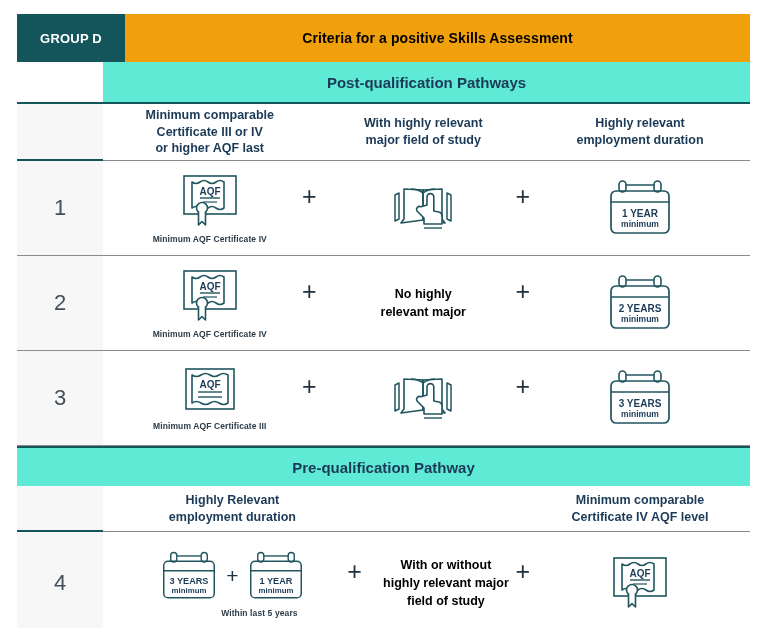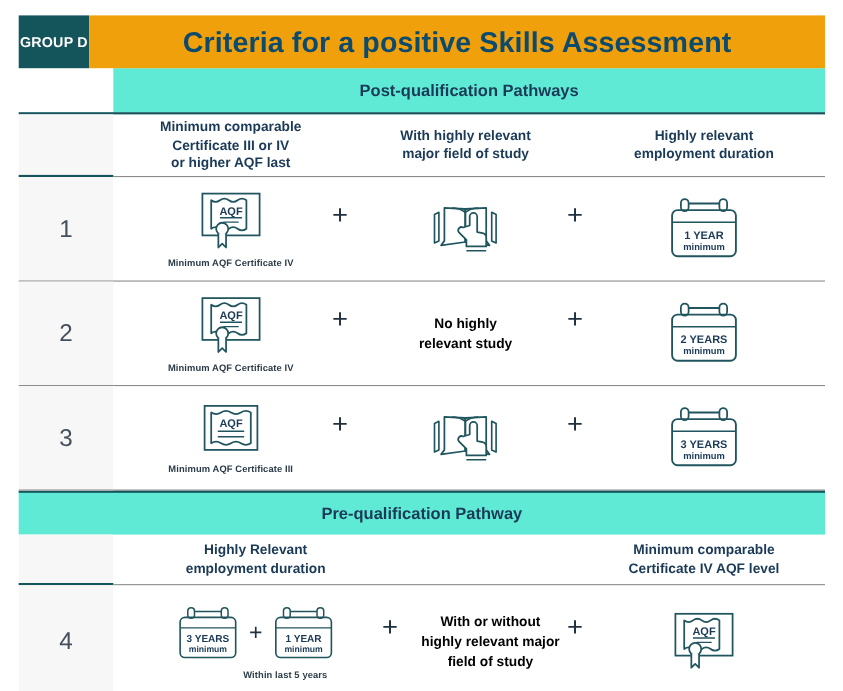--- a/index.html
+++ b/index.html
@@ -11,28 +11,28 @@
     overflow:hidden;
   }
   .sheet{
     position:absolute;left:17px;top:14px;
     width:733px;height:604px;
   }
 
   
   .hdr{display:flex;height:48px;}
   .hdr-group{
-    width:64px;background:#14555c;
+    width:108px;background:#14555c;
     display:flex;align-items:center;justify-content:center;
     color:#ffffff;font-weight:bold;font-size:13px;letter-spacing:.2px;
   }
   .hdr-title{
     flex:1;background:#efa00b;
     display:flex;align-items:center;justify-content:center;
-    color:#0c4a6e;font-size:26px;font-weight:bold;letter-spacing:.1px;
+    color:#000000;font-size:14px;font-weight:bold;letter-spacing:.1px;
   }
 
   
   .band{
     background:#5eead4;height:40px;
     display:flex;align-items:center;justify-content:center;
     color:#1b3a57;font-size:15px;font-weight:bold;
   }
   .band.post{margin-left:86px;width:647px;}
   .band.pre{width:733px;border-top:2px solid #14555c;height:38px;}
@@ -217,21 +217,21 @@
           </svg>
         </div>
         <div class="cap">Minimum AQF Certificate IV</div>
       </div>
       <div class="plus">
           <span>+</span>
         </div>
       <div class="cell c2">
         <div class="txt">
           <div>No highly</div>
-          <div>relevant study</div>
+          <div>relevant major</div>
         </div>
       </div>
       <div class="plus">
           <span>+</span>
         </div>
       <div class="cell c3">
         <div class="icon-wrap">
           <svg width="70" height="62" viewBox="0 0 70 62">
             <path d="M18 8 l34 0" stroke="#20555e" stroke-width="1.6" fill="none"></path>
             <rect x="14" y="4" width="7" height="11" rx="3.5" fill="#ffffff" stroke="#20555e" stroke-width="1.6"></rect>

